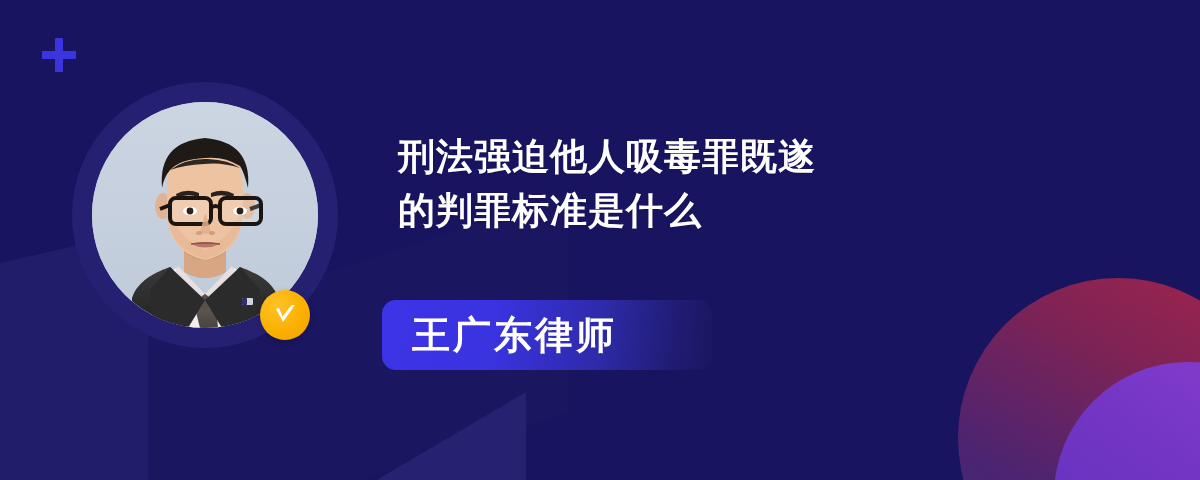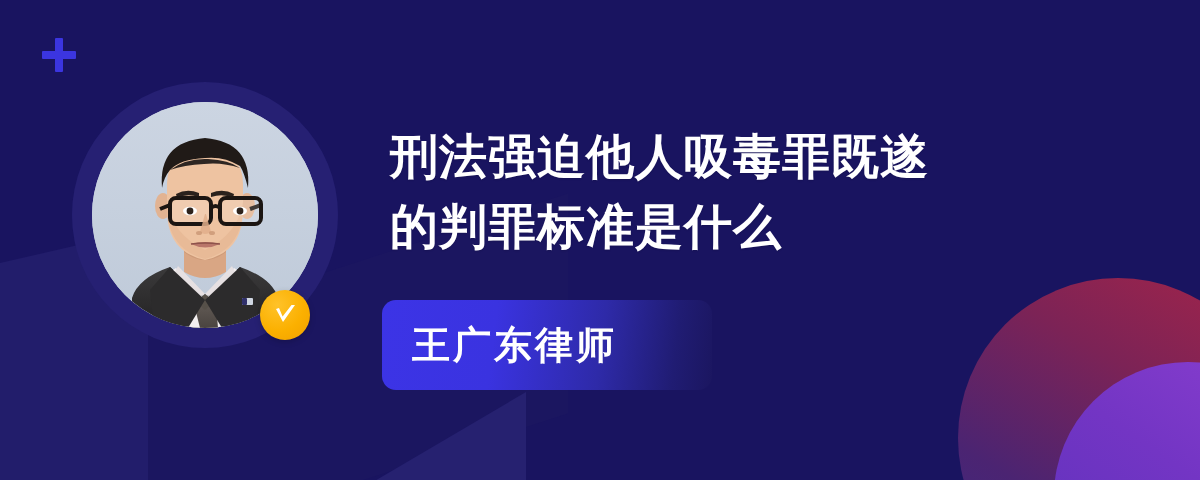--- a/index.html
+++ b/index.html
@@ -138,35 +138,35 @@
   .verify-badge svg { width: 30px; height: 30px; display: block; }
 
   
   .content {
     position: absolute;
     left: 386px;
     top: 118px;
     width: 720px;
   }
   .headline {
-    margin: 4px;
+    margin: 12px;
     color: #ffffff;
-    font-size: 48px;
+    font-size: 37px;
     font-weight: 700;
     line-height: 1.46;
     letter-spacing: 1px;
     white-space: pre-line;
     text-shadow: 0 1px 2px rgba(0,0,0,0.12);
   }
 
   .name-badge {
     position: absolute;
     left: 382px;
     top: 300px;
-    height: 90px;
+    height: 70px;
     min-width: 330px;
     border-radius: 14px;
     background: linear-gradient(97deg, #3c34e6 0%, #3a33e0 34%, #2e2aa8 66%, #201c73 88%, #1b1660 100%);
     display: flex;
     align-items: center;
     padding: 0 28px 0 30px;
     box-sizing: border-box;
   }
   .name-badge-text {
     color: #ffffff;

